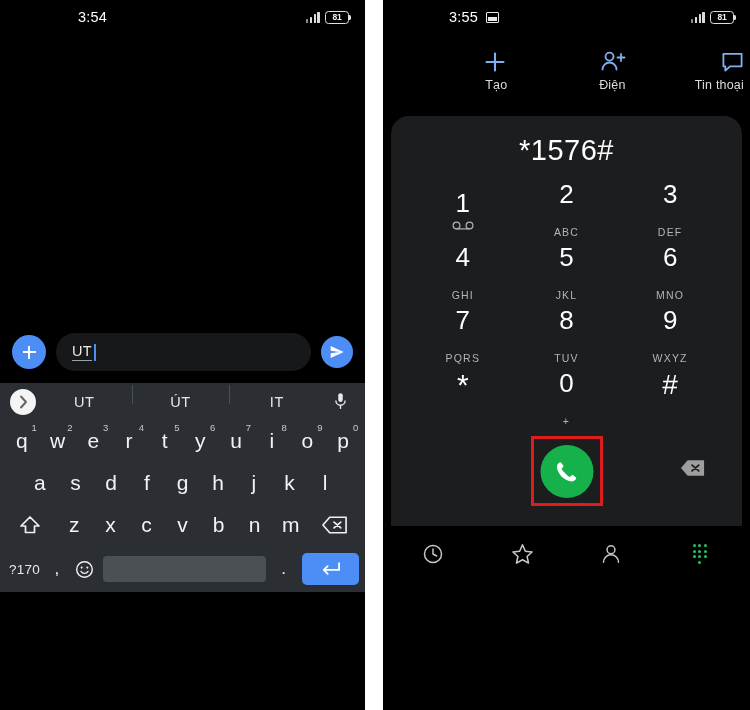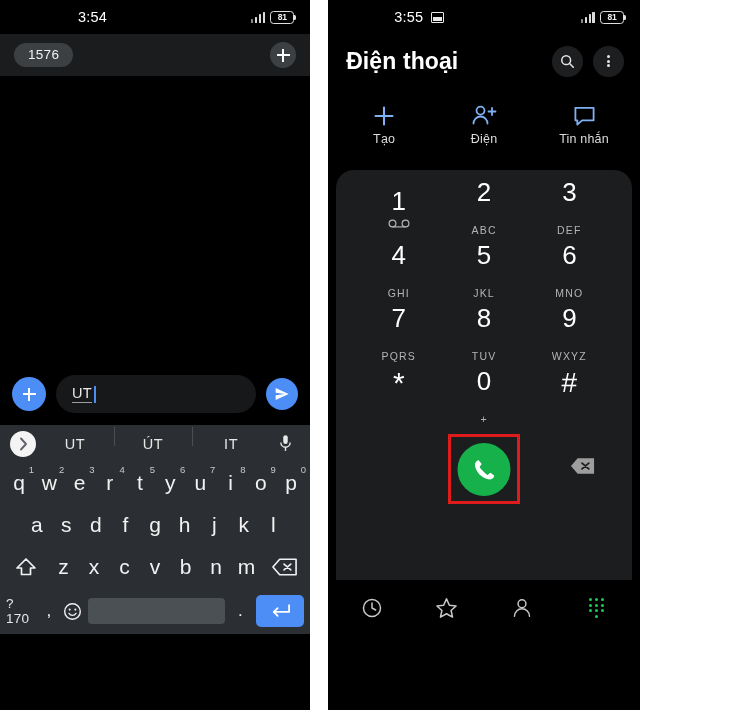--- a/index.html
+++ b/index.html
@@ -3,21 +3,21 @@
 <meta charset="utf-8">
 <style>
   * { box-sizing: border-box; margin: 0; padding: 0; }
   html, body {
     width: 750px; height: 710px;
     background: #ffffff;
     font-family: "Liberation Sans", sans-serif;
     overflow: hidden;
   }
   #root {
-    width: 640px; height: 710px;
+    width: 750px; height: 710px;
     display: flex;
     background: #ffffff;
   }
 
   
   .phone {
     position: relative;
     height: 710px;
     overflow: hidden;
   }
@@ -295,21 +295,21 @@
     background: #e6e6e6; margin: 1.4px 0;
   }
 
   .quick-actions {
     height: 74px;
     display: flex; align-items: center;
     padding: 0 6px;
   }
   .qa {
     flex: 1 1 0;
-    display: flex; flex-direction: column; align-items: center; gap: 4px;
+    display: flex; flex-direction: column; align-items: flex-end; gap: 4px;
     cursor: pointer;
   }
   .qa-label { color: #dcdcdc; font-size: 12.5px; letter-spacing: .2px; }
   .qa-icon { height: 24px; display: flex; align-items: center; justify-content: center; }
 
   .dialpad-card {
     margin: 8px 8px 0;
     background: #1c1d1f;
     border-radius: 18px 18px 0 0;
     padding-top: 6px;
@@ -413,26 +413,20 @@
             <i></i>
             <i></i>
           </span>
         <span class="battery">
           <span>81</span>
         </span>
       </div>
     </div>
 
 
-    <div class="recipient-bar">
-      <span class="chip">1576</span>
-      <span class="add-recipient">
-        <span class="plus-glyph"></span>
-      </span>
-    </div>
 
     <div class="conversation-area"></div>
 
     <div class="compose-row">
       <span class="compose-attach">
         <span class="plus-glyph"></span>
       </span>
       <div class="compose-field">
         <span class="compose-text">UT</span>
         <span class="caret"></span>
@@ -582,38 +576,20 @@
             <i></i>
             <i></i>
             <i></i>
           </span>
         <span class="battery">
           <span>81</span>
         </span>
       </div>
     </div>
 
-    <div class="dial-appbar">
-      <div class="dial-title">Điện thoại</div>
-      <div class="appbar-actions">
-        <span class="round-btn">
-          <svg width="15" height="15" viewBox="0 0 16 16">
-              <circle cx="6.6" cy="6.6" r="4.7" fill="none" stroke="#e6e6e6" stroke-width="1.6"></circle>
-              <line x1="10.2" y1="10.2" x2="14.2" y2="14.2" stroke="#e6e6e6" stroke-width="1.6" stroke-linecap="round"></line>
-            </svg>
-        </span>
-        <span class="round-btn kebab">
-          <span>
-              <i></i>
-              <i></i>
-              <i></i>
-            </span>
-        </span>
-      </div>
-    </div>
 
     <div class="quick-actions">
       <div class="qa">
         <span class="qa-icon">
           <svg width="24" height="24" viewBox="0 0 24 24">
               <line x1="12" y1="3.5" x2="12" y2="20.5" stroke="#7fb0f2" stroke-width="2.1" stroke-linecap="round"></line>
               <line x1="3.5" y1="12" x2="20.5" y2="12" stroke="#7fb0f2" stroke-width="2.1" stroke-linecap="round"></line>
             </svg>
         </span>
         <span class="qa-label">Tạo</span>
@@ -628,25 +604,26 @@
           </svg>
         </span>
         <span class="qa-label">Điện</span>
       </div>
       <div class="qa">
         <span class="qa-icon">
           <svg width="23" height="22" viewBox="0 0 24 22">
               <path d="M2.5 2.5 h19 v13 h-12 l-5 4.5 v-4.5 h-2 Z" fill="none" stroke="#7fb0f2" stroke-width="1.9" stroke-linejoin="round"></path>
             </svg>
         </span>
-        <span class="qa-label">Tin nhắn</span>
+        <span class="qa-label">Tin thoại</span>
       </div>
     </div>
 
     <div class="dialpad-card">
+      <div class="dial-display">*1576#</div>
 
       <div class="dial-grid">
         <div class="dkey">
           <span class="dkey-num">1</span>
           <span class="vm-icon">
             <svg width="22" height="9" viewBox="0 0 22 9">
                 <circle cx="4.5" cy="4.5" r="3.4" fill="none" stroke="#b4b4b4" stroke-width="1.2"></circle>
                 <circle cx="17.5" cy="4.5" r="3.4" fill="none" stroke="#b4b4b4" stroke-width="1.2"></circle>
                 <line x1="4.5" y1="7.9" x2="17.5" y2="7.9" stroke="#b4b4b4" stroke-width="1.2"></line>
               </svg>

